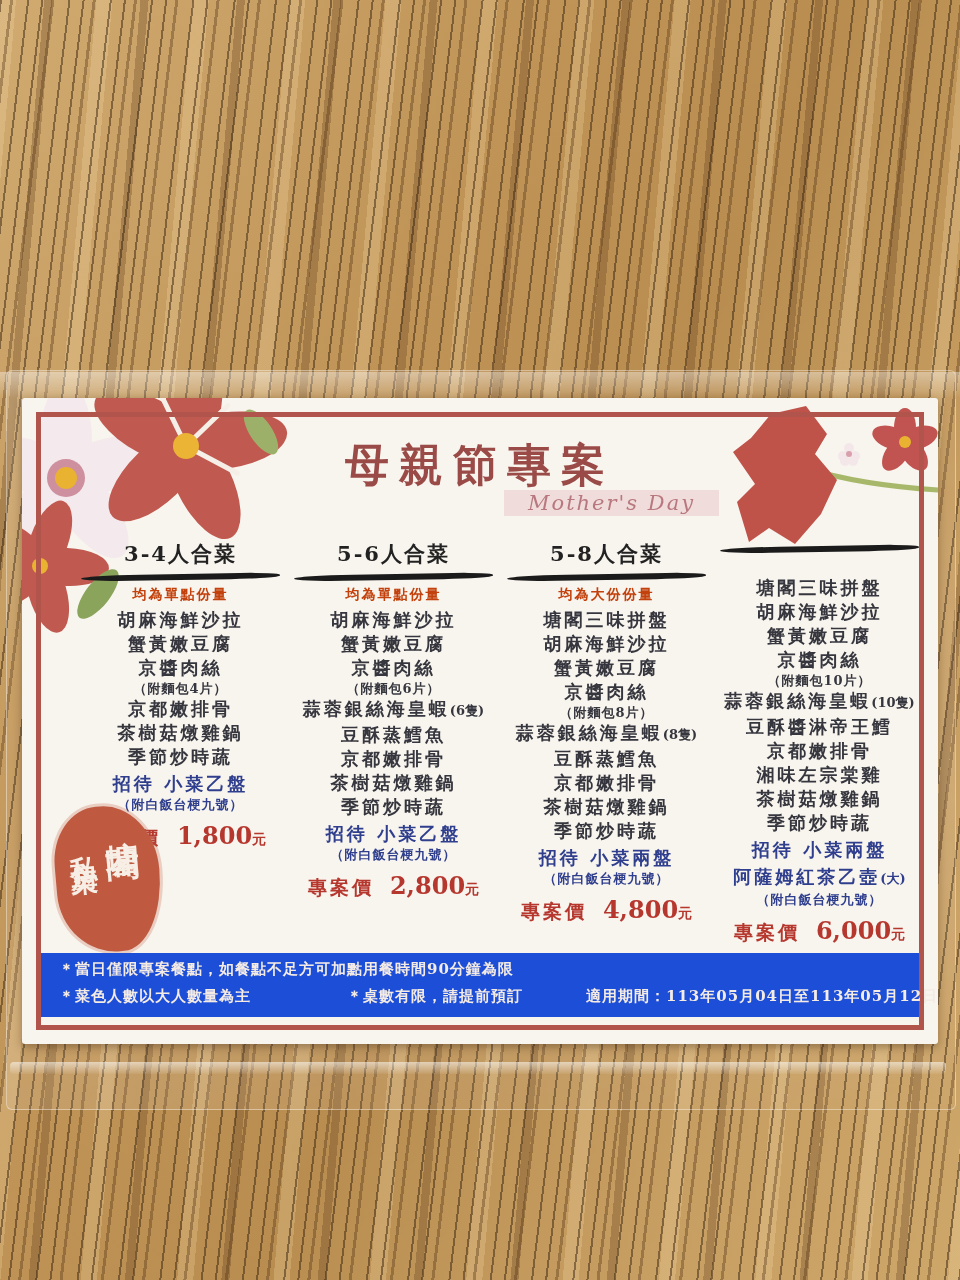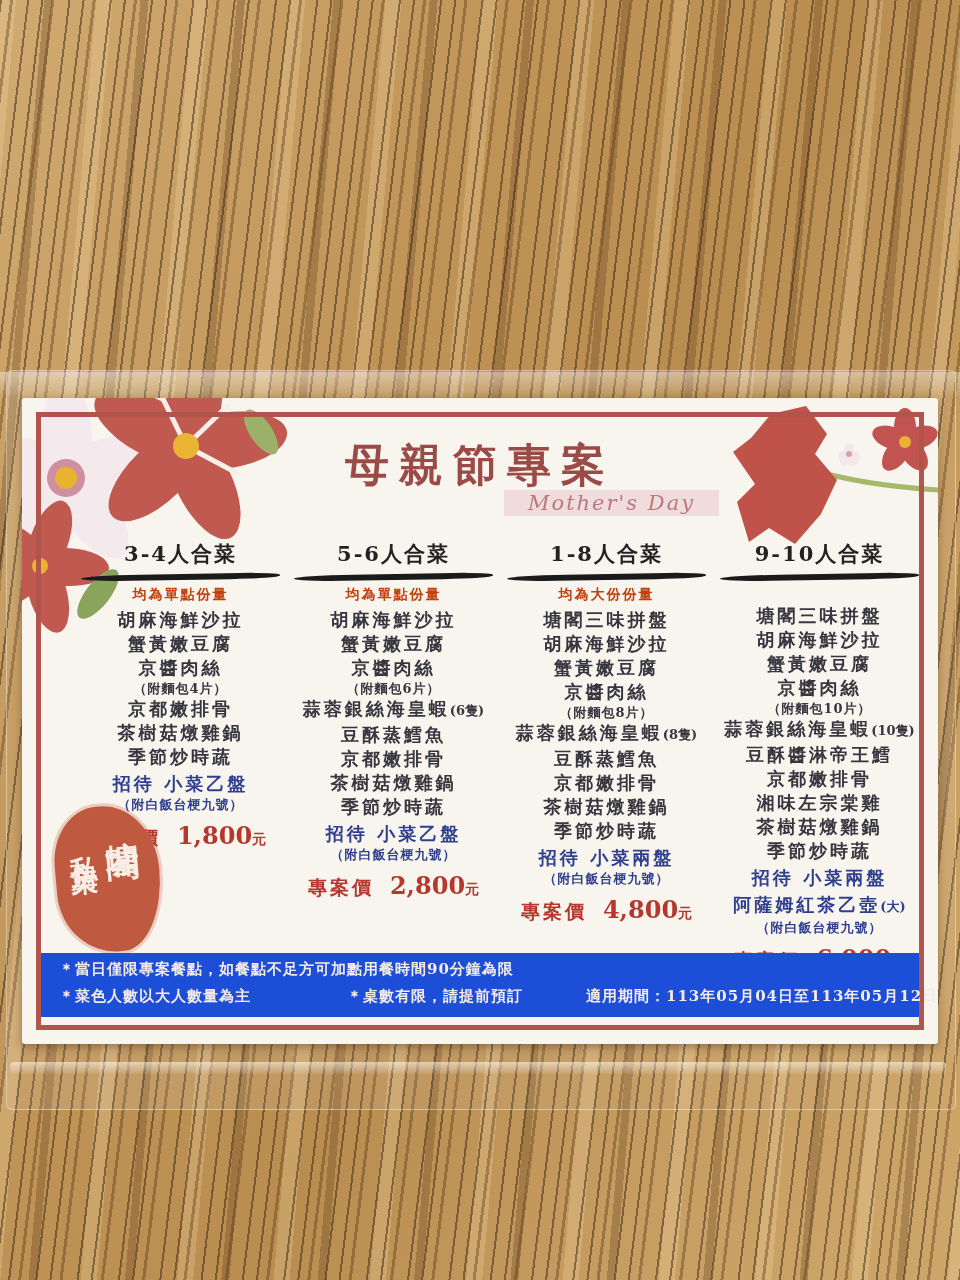--- a/index.html
+++ b/index.html
@@ -238,21 +238,21 @@
           <div class="dish">季節炒時蔬</div>
           <div class="dish blue">招待 小菜乙盤</div>
           <div class="dish blue small">（附白飯台梗九號）</div>
         </div>
       <div class="price">
         <span class="plabel">專案價</span><span class="pvalue">2,800</span><span class="punit">元</span>
       </div>
     </div>
 
     <div class="col">
-      <div class="col-heading">1-8人合菜</div>
+      <div class="col-heading">5-8人合菜</div>
       <div class="divider"></div>
       <div class="note">均為大份份量</div>
       <div class="items">
           <div class="dish">塘閣三味拼盤</div>
           <div class="dish">胡麻海鮮沙拉</div>
           <div class="dish">蟹黃嫩豆腐</div>
           <div class="dish">京醬肉絲</div>
           <div class="dish small">（附麵包8片）</div>
           <div class="dish">蒜蓉銀絲海皇蝦<span class="sfx">(8隻)</span></div>
           <div class="dish">豆酥蒸鱈魚</div>
@@ -261,21 +261,20 @@
           <div class="dish">季節炒時蔬</div>
           <div class="dish blue">招待 小菜兩盤</div>
           <div class="dish blue small">（附白飯台梗九號）</div>
         </div>
       <div class="price">
         <span class="plabel">專案價</span><span class="pvalue">4,800</span><span class="punit">元</span>
       </div>
     </div>
 
     <div class="col">
-      <div class="col-heading">9-10人合菜</div>
       <div class="divider"></div>
       <div class="note"></div>
       <div class="items">
           <div class="dish">塘閣三味拼盤</div>
           <div class="dish">胡麻海鮮沙拉</div>
           <div class="dish">蟹黃嫩豆腐</div>
           <div class="dish">京醬肉絲</div>
           <div class="dish small">（附麵包10片）</div>
           <div class="dish">蒜蓉銀絲海皇蝦<span class="sfx">(10隻)</span></div>
           <div class="dish">豆酥醬淋帝王鱈</div>

